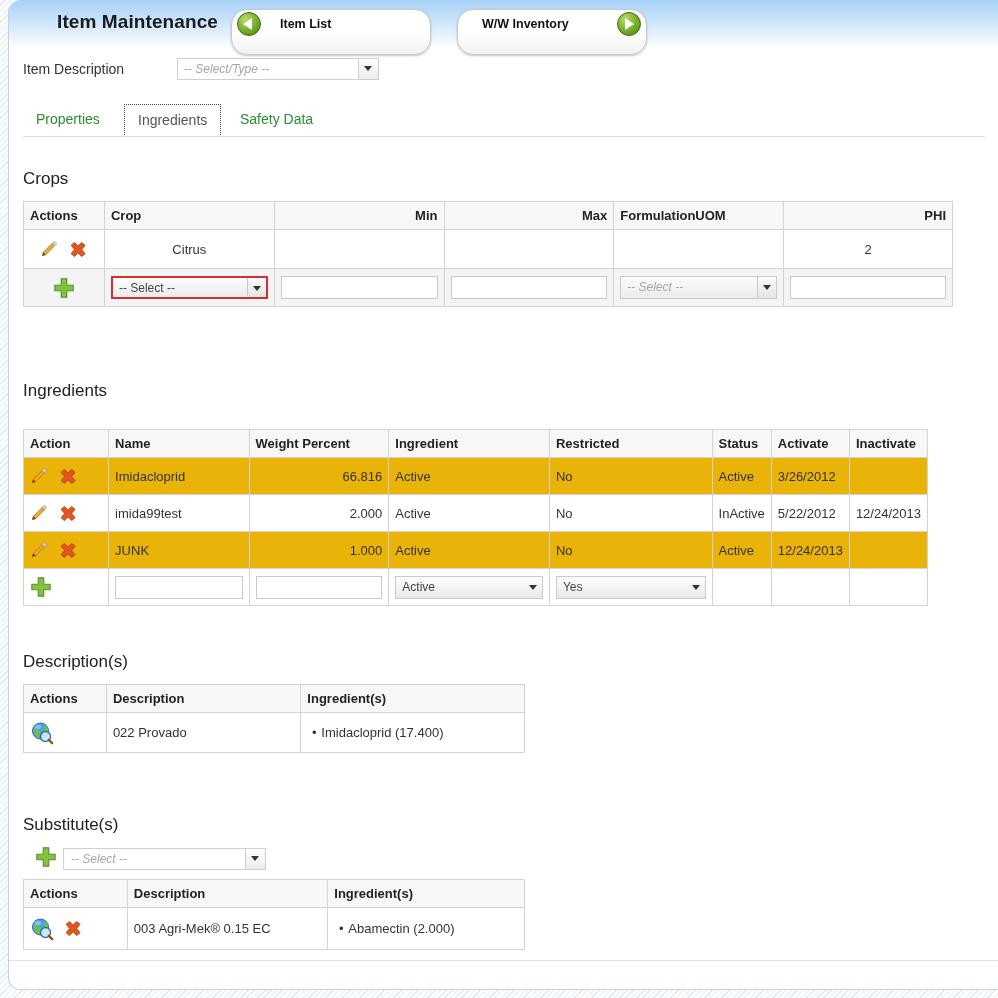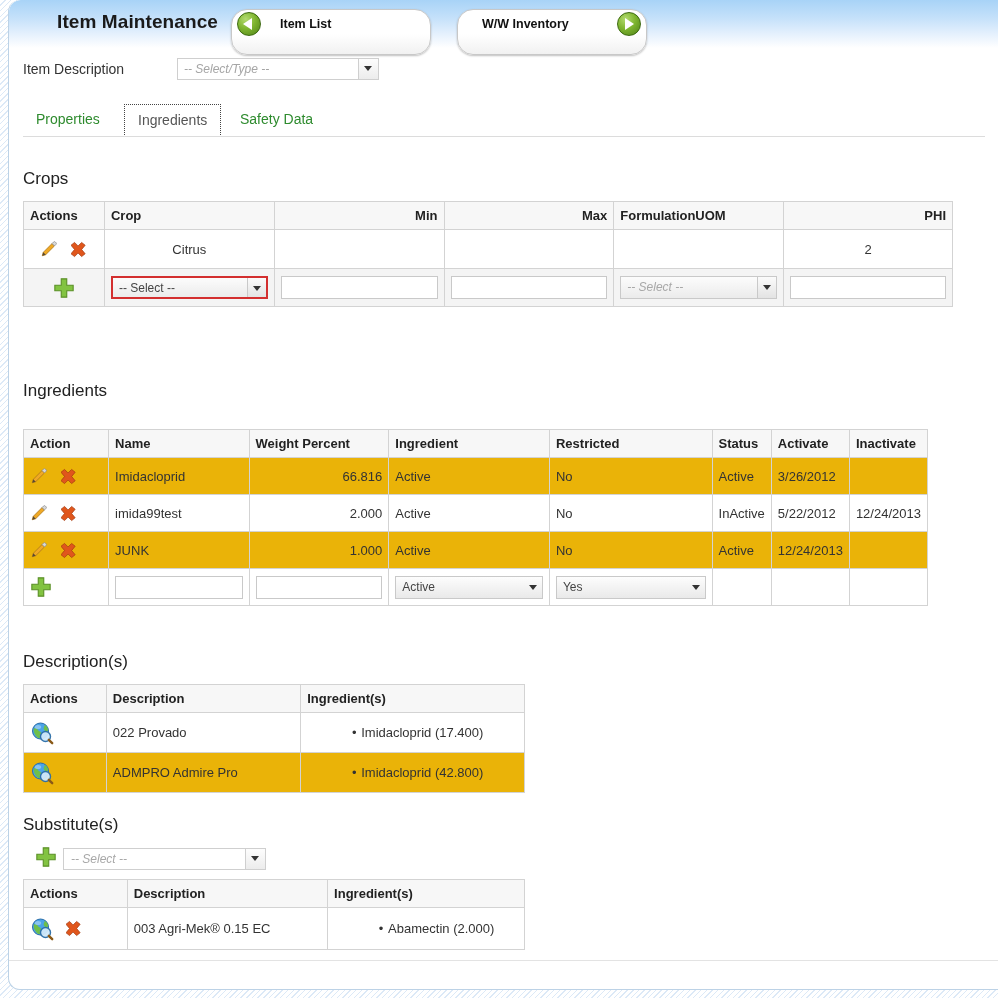--- a/index.html
+++ b/index.html
@@ -203,21 +203,21 @@
   .selbox .sv.ph { font-style: italic; color: #a8a8a8; }
   .selbox .arrowbox {
     position: absolute; right: 0; top: 0; bottom: 0; width: 18px;
     border-left: 1px solid #c9c9c9;
     background: linear-gradient(to bottom,#fbfbfb,#e3e3e3);
   }
   .selbox .caret { right: 5px; top: 8px; }
   .selbox.plain { background: linear-gradient(to bottom,#fdfdfd 0%,#e9e9e9 100%); }
   .selbox.plain .arrowbox { background: transparent; border-left: none; }
 
-  .bullet-line { white-space: nowrap; margin-left: 40px; }
+  .bullet-line { white-space: nowrap; }
   .bullet-line .bt { display: inline-block; width: 14px; text-align: center; color: #333; }
 
   
   #sub-add { position: absolute; left: 14px; top: 846px; width: 260px; height: 26px; }
   #sub-add-select {
     position: absolute; left: 40px; top: 2px;
     width: 203px; height: 22px;
     border: 1px solid #cfcfcf; background: #fff; box-sizing: border-box;
   }
   #sub-add-select .ph { position: absolute; left: 7px; top: 3px; font-size: 12px; font-style: italic; color: #a8a8a8; }
@@ -506,38 +506,20 @@
                 <path d="M15 4c2 1 3 3 3 5s-2 2-3 1-2-3-1-4 0-2 1-2z" fill="#6fbf4a"></path>
                 <ellipse cx="8" cy="6" rx="3.2" ry="2" fill="#ffffff" opacity=".35"></ellipse>
                 <circle cx="15.5" cy="15.5" r="5" fill="#cfe8fa" stroke="#2b6ea8" stroke-width="1.4" opacity=".95"></circle>
                 <path d="M18.8 18.8l3.4 3.4" stroke="#8a5a18" stroke-width="2.4" stroke-linecap="round"></path>
               </svg>
             </span>
           </td>
           <td>022 Provado</td>
           <td>
             <span class="bullet-line"><span class="bt">•</span><span>Imidacloprid (17.400)</span></span>
-          </td>
-        </tr>
-        <tr class="rowalt">
-          <td>
-            <span class="ico ico-globe">
-              <svg viewBox="0 0 24 24" width="24" height="24">
-                <circle cx="10.5" cy="10" r="8" fill="#4aa3e8" stroke="#2b6ea8" stroke-width="1"></circle>
-                <path d="M4 7c2 1 3 0 4 2s3 1 3 3-2 2-1 4-3 1-4-1S3 11 4 7z" fill="#6fbf4a"></path>
-                <path d="M15 4c2 1 3 3 3 5s-2 2-3 1-2-3-1-4 0-2 1-2z" fill="#6fbf4a"></path>
-                <ellipse cx="8" cy="6" rx="3.2" ry="2" fill="#ffffff" opacity=".35"></ellipse>
-                <circle cx="15.5" cy="15.5" r="5" fill="#cfe8fa" stroke="#2b6ea8" stroke-width="1.4" opacity=".95"></circle>
-                <path d="M18.8 18.8l3.4 3.4" stroke="#8a5a18" stroke-width="2.4" stroke-linecap="round"></path>
-              </svg>
-            </span>
-          </td>
-          <td>ADMPRO Admire Pro</td>
-          <td>
-            <span class="bullet-line"><span class="bt">•</span><span>Imidacloprid (42.800)</span></span>
           </td>
         </tr>
       </tbody>
     </table>
 
     <h2 class="sect" id="h-substitutes">Substitute(s)</h2>
 
     <div id="sub-add">
       <span class="ico ico-plus" id="sub-plus">
         <svg viewBox="0 0 24 24" width="22" height="22">

